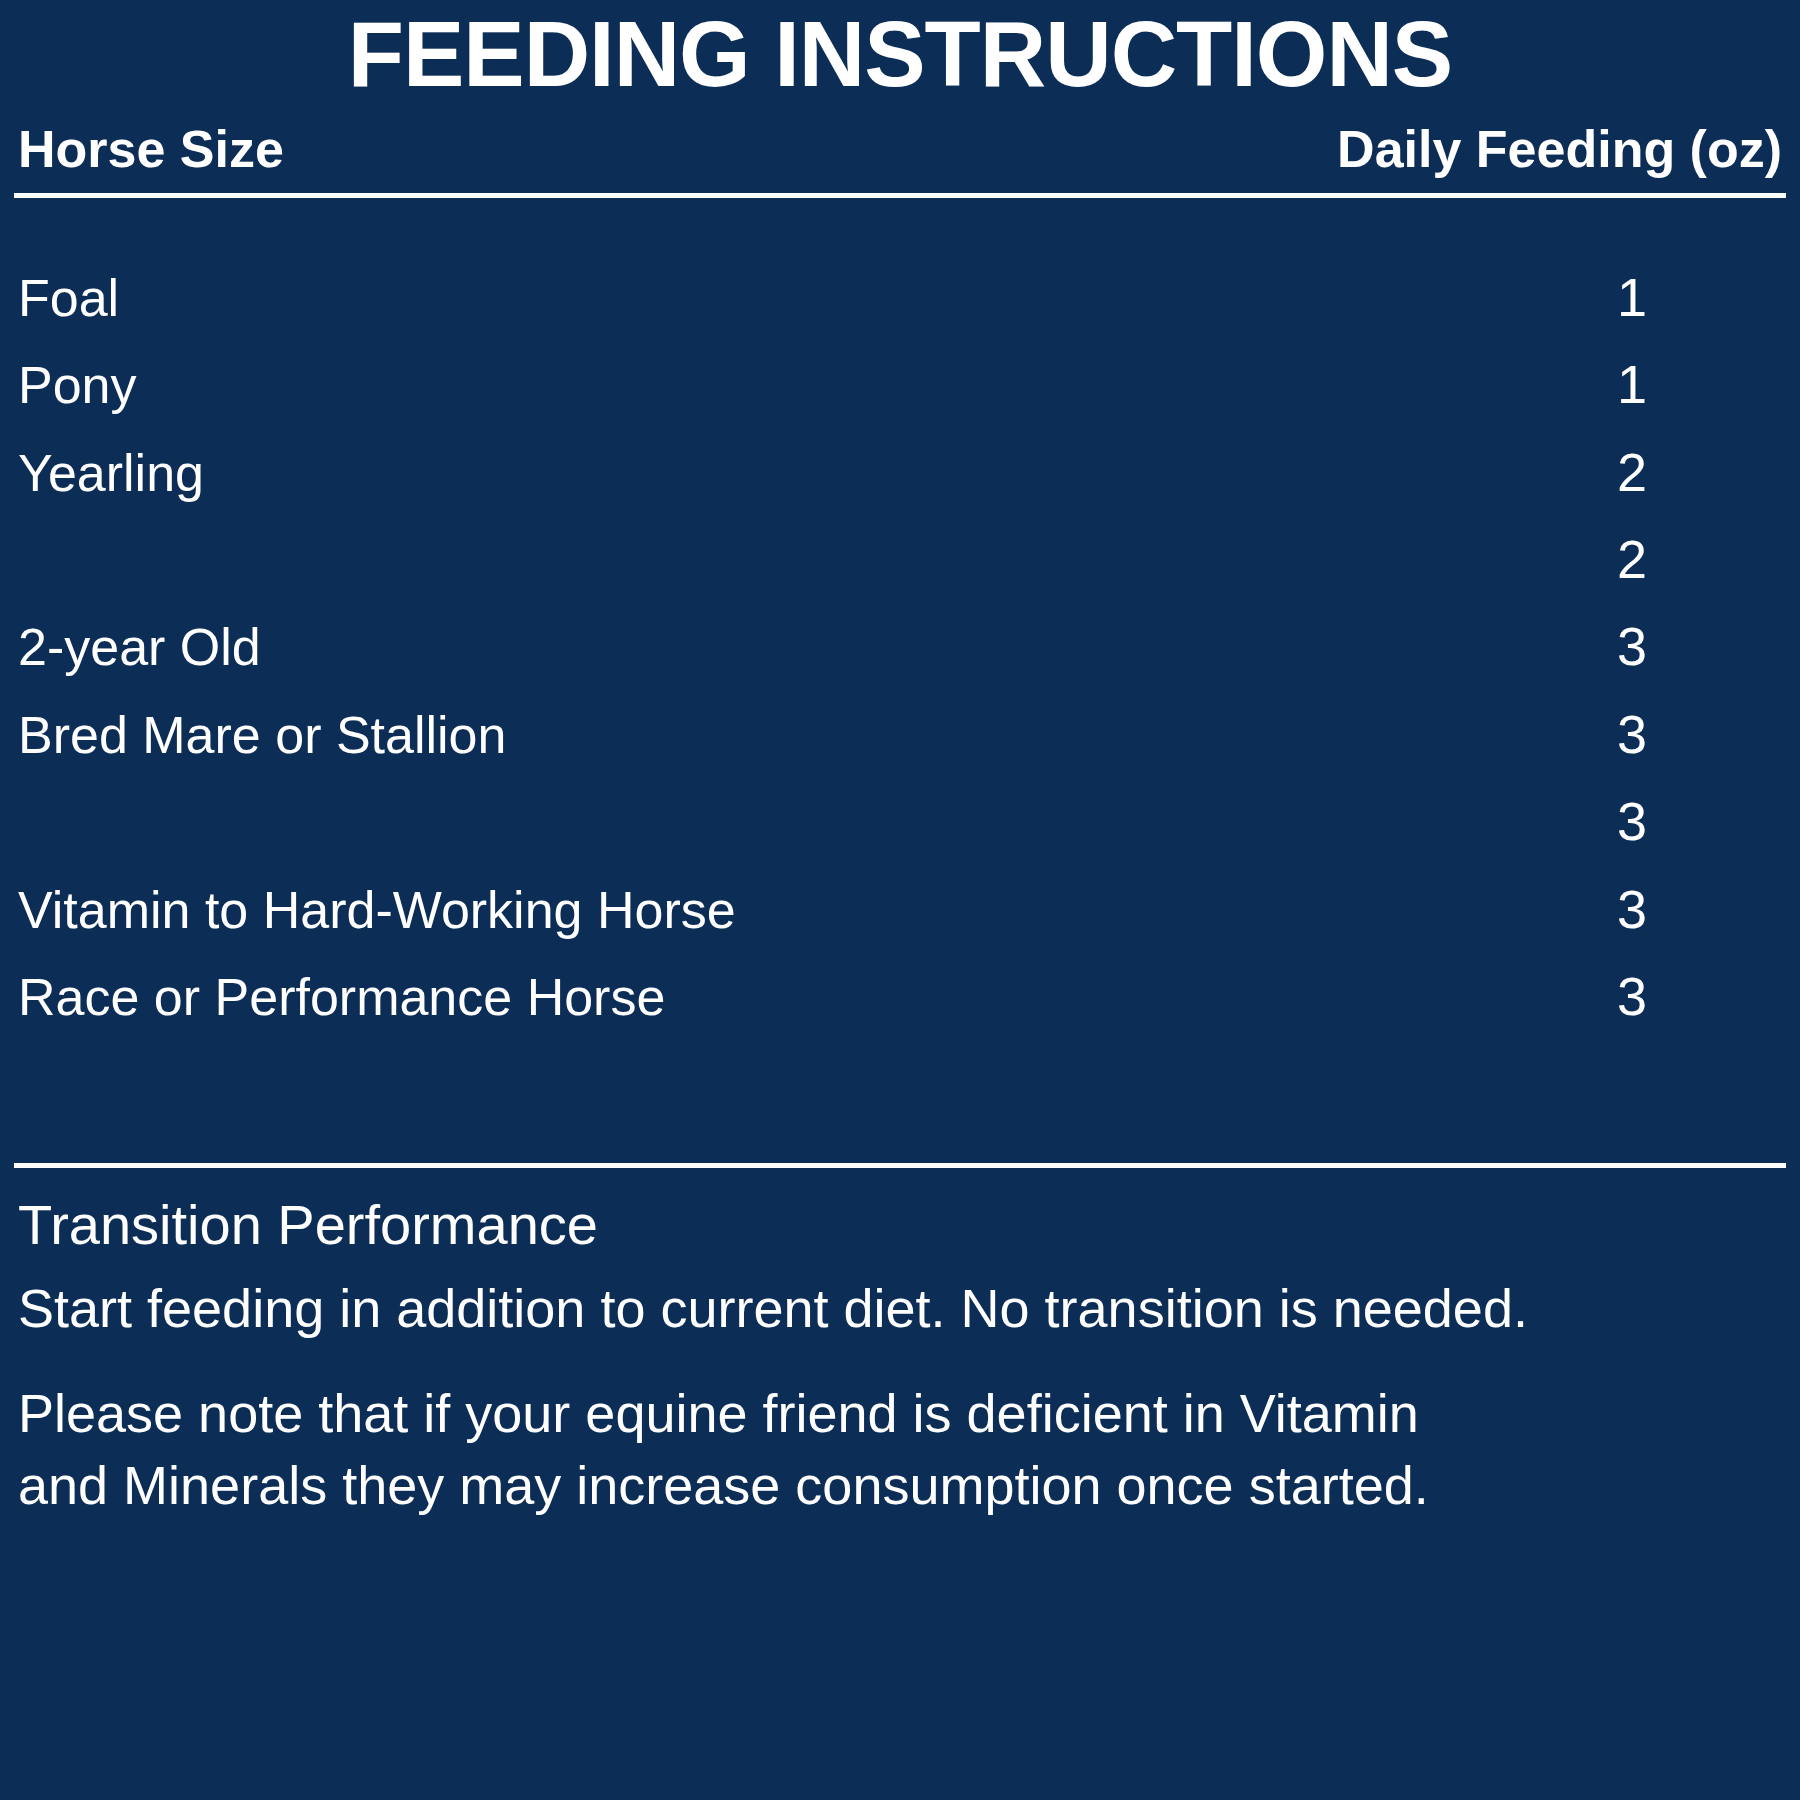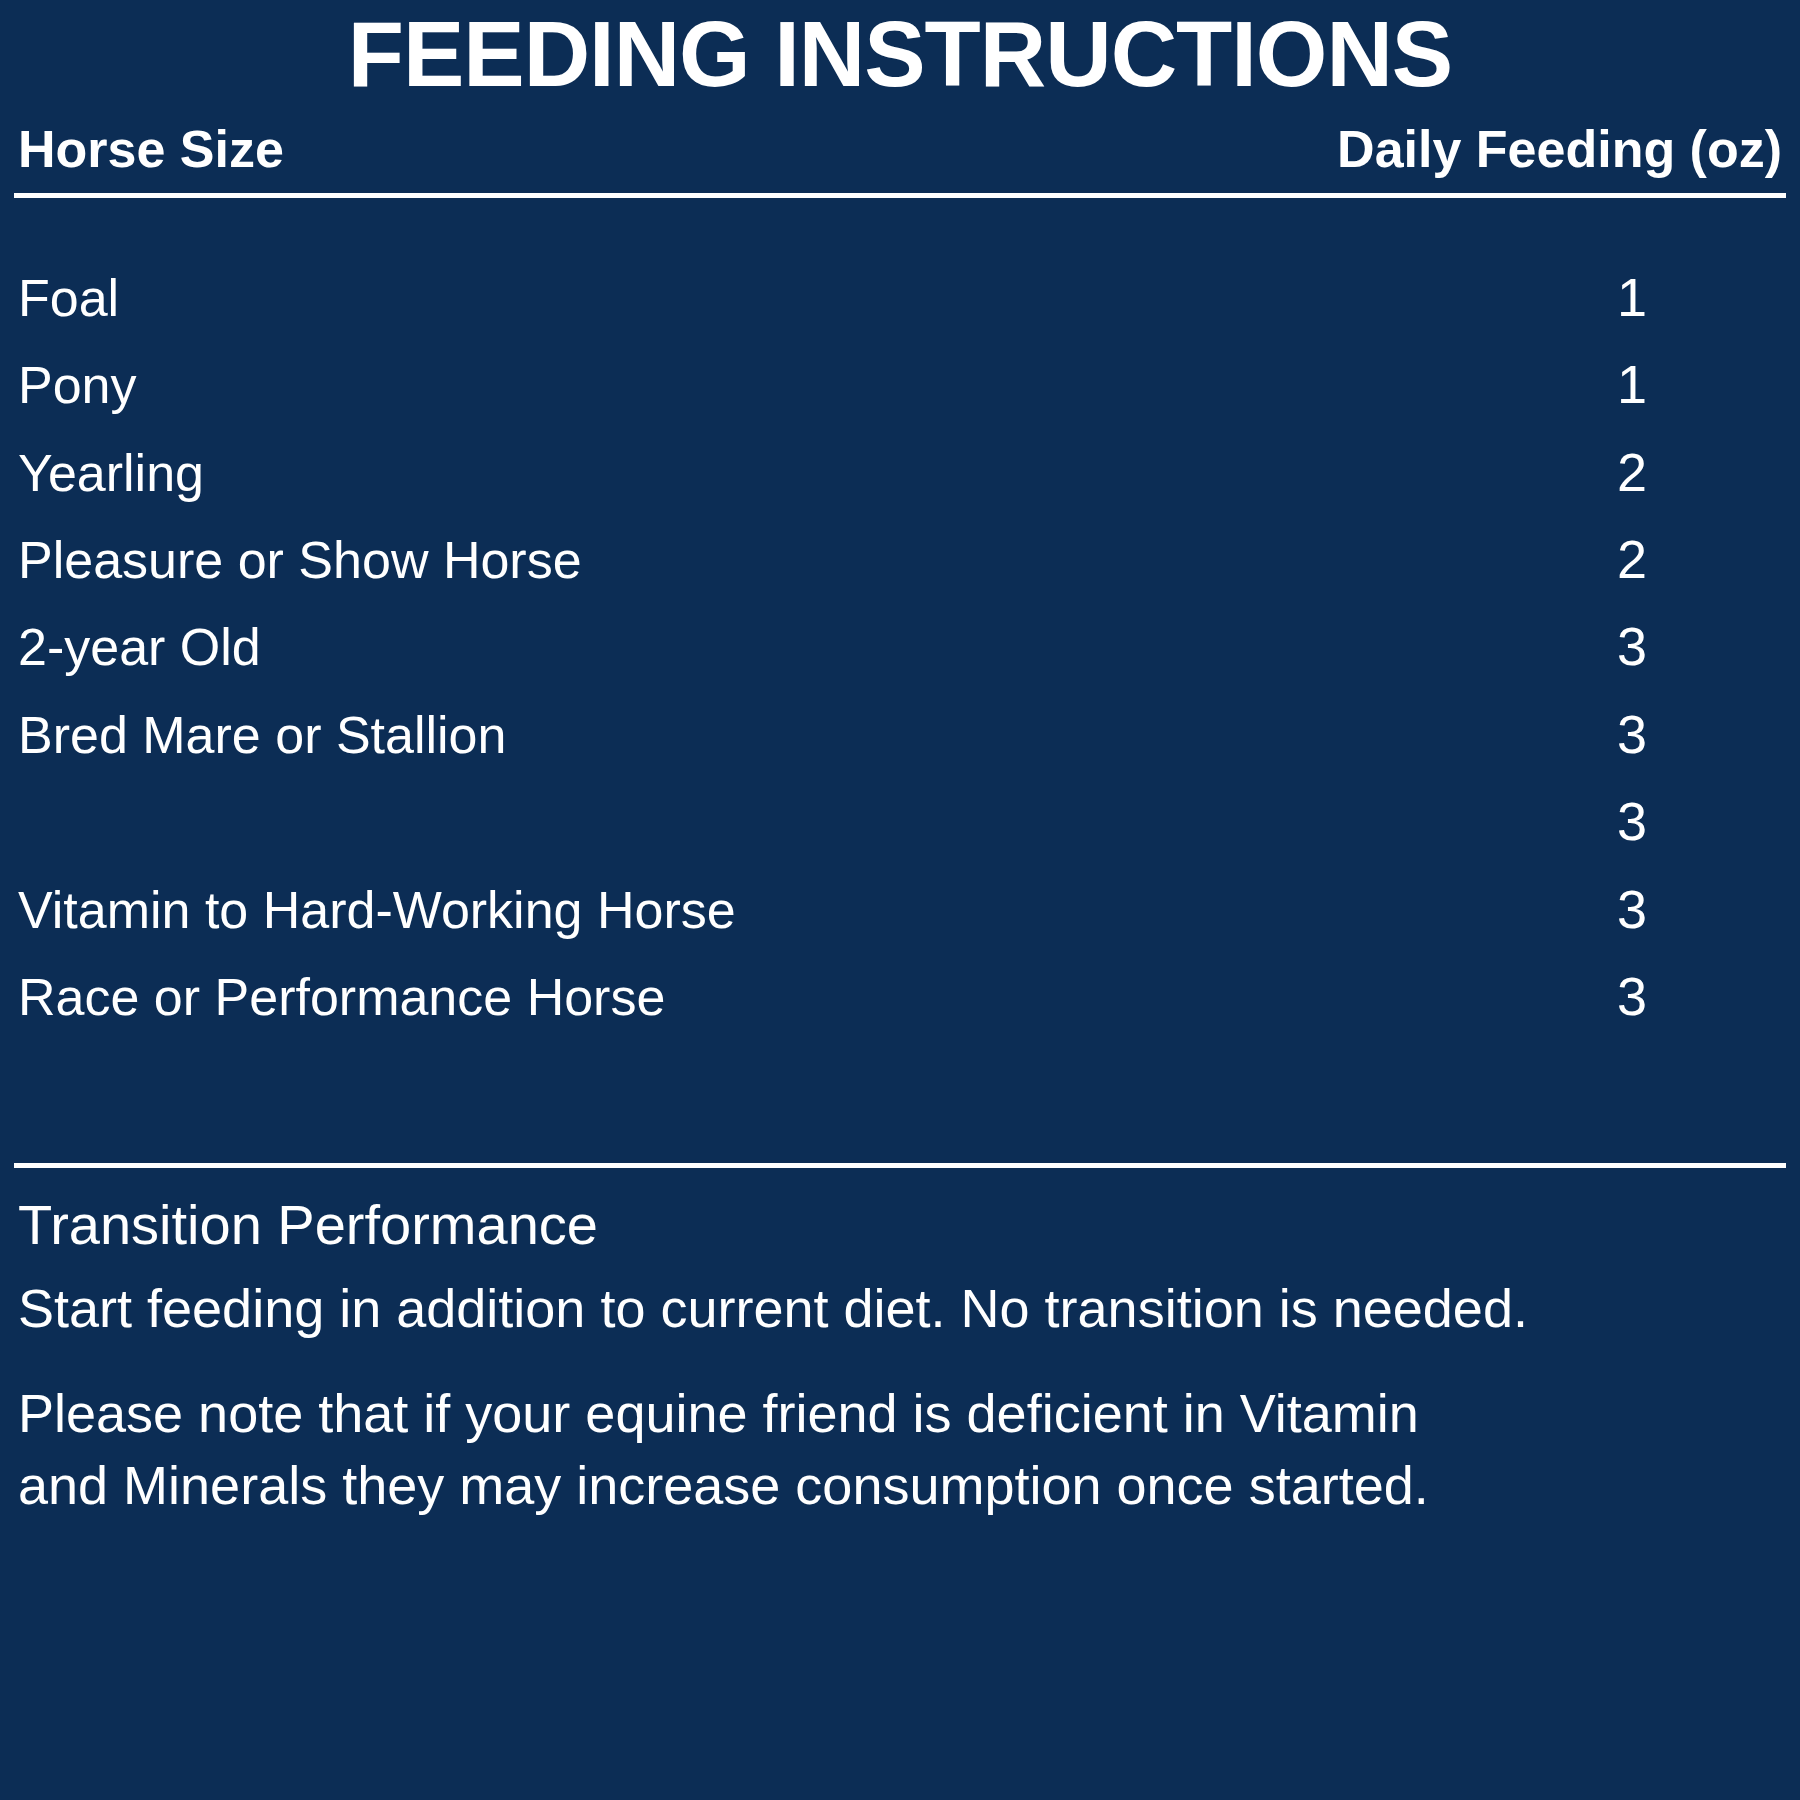--- a/index.html
+++ b/index.html
@@ -119,21 +119,20 @@
       <span class="amount">1</span>
     </div>
 
     <div class="row">
       <span class="size">Yearling</span>
       <span class="spacer"></span>
       <span class="amount">2</span>
     </div>
 
     <div class="row">
-      <span class="size">Pleasure or Show Horse</span>
       <span class="spacer"></span>
       <span class="amount">2</span>
     </div>
 
     <div class="row">
       <span class="size">2-year Old</span>
       <span class="spacer"></span>
       <span class="amount">3</span>
     </div>
 

